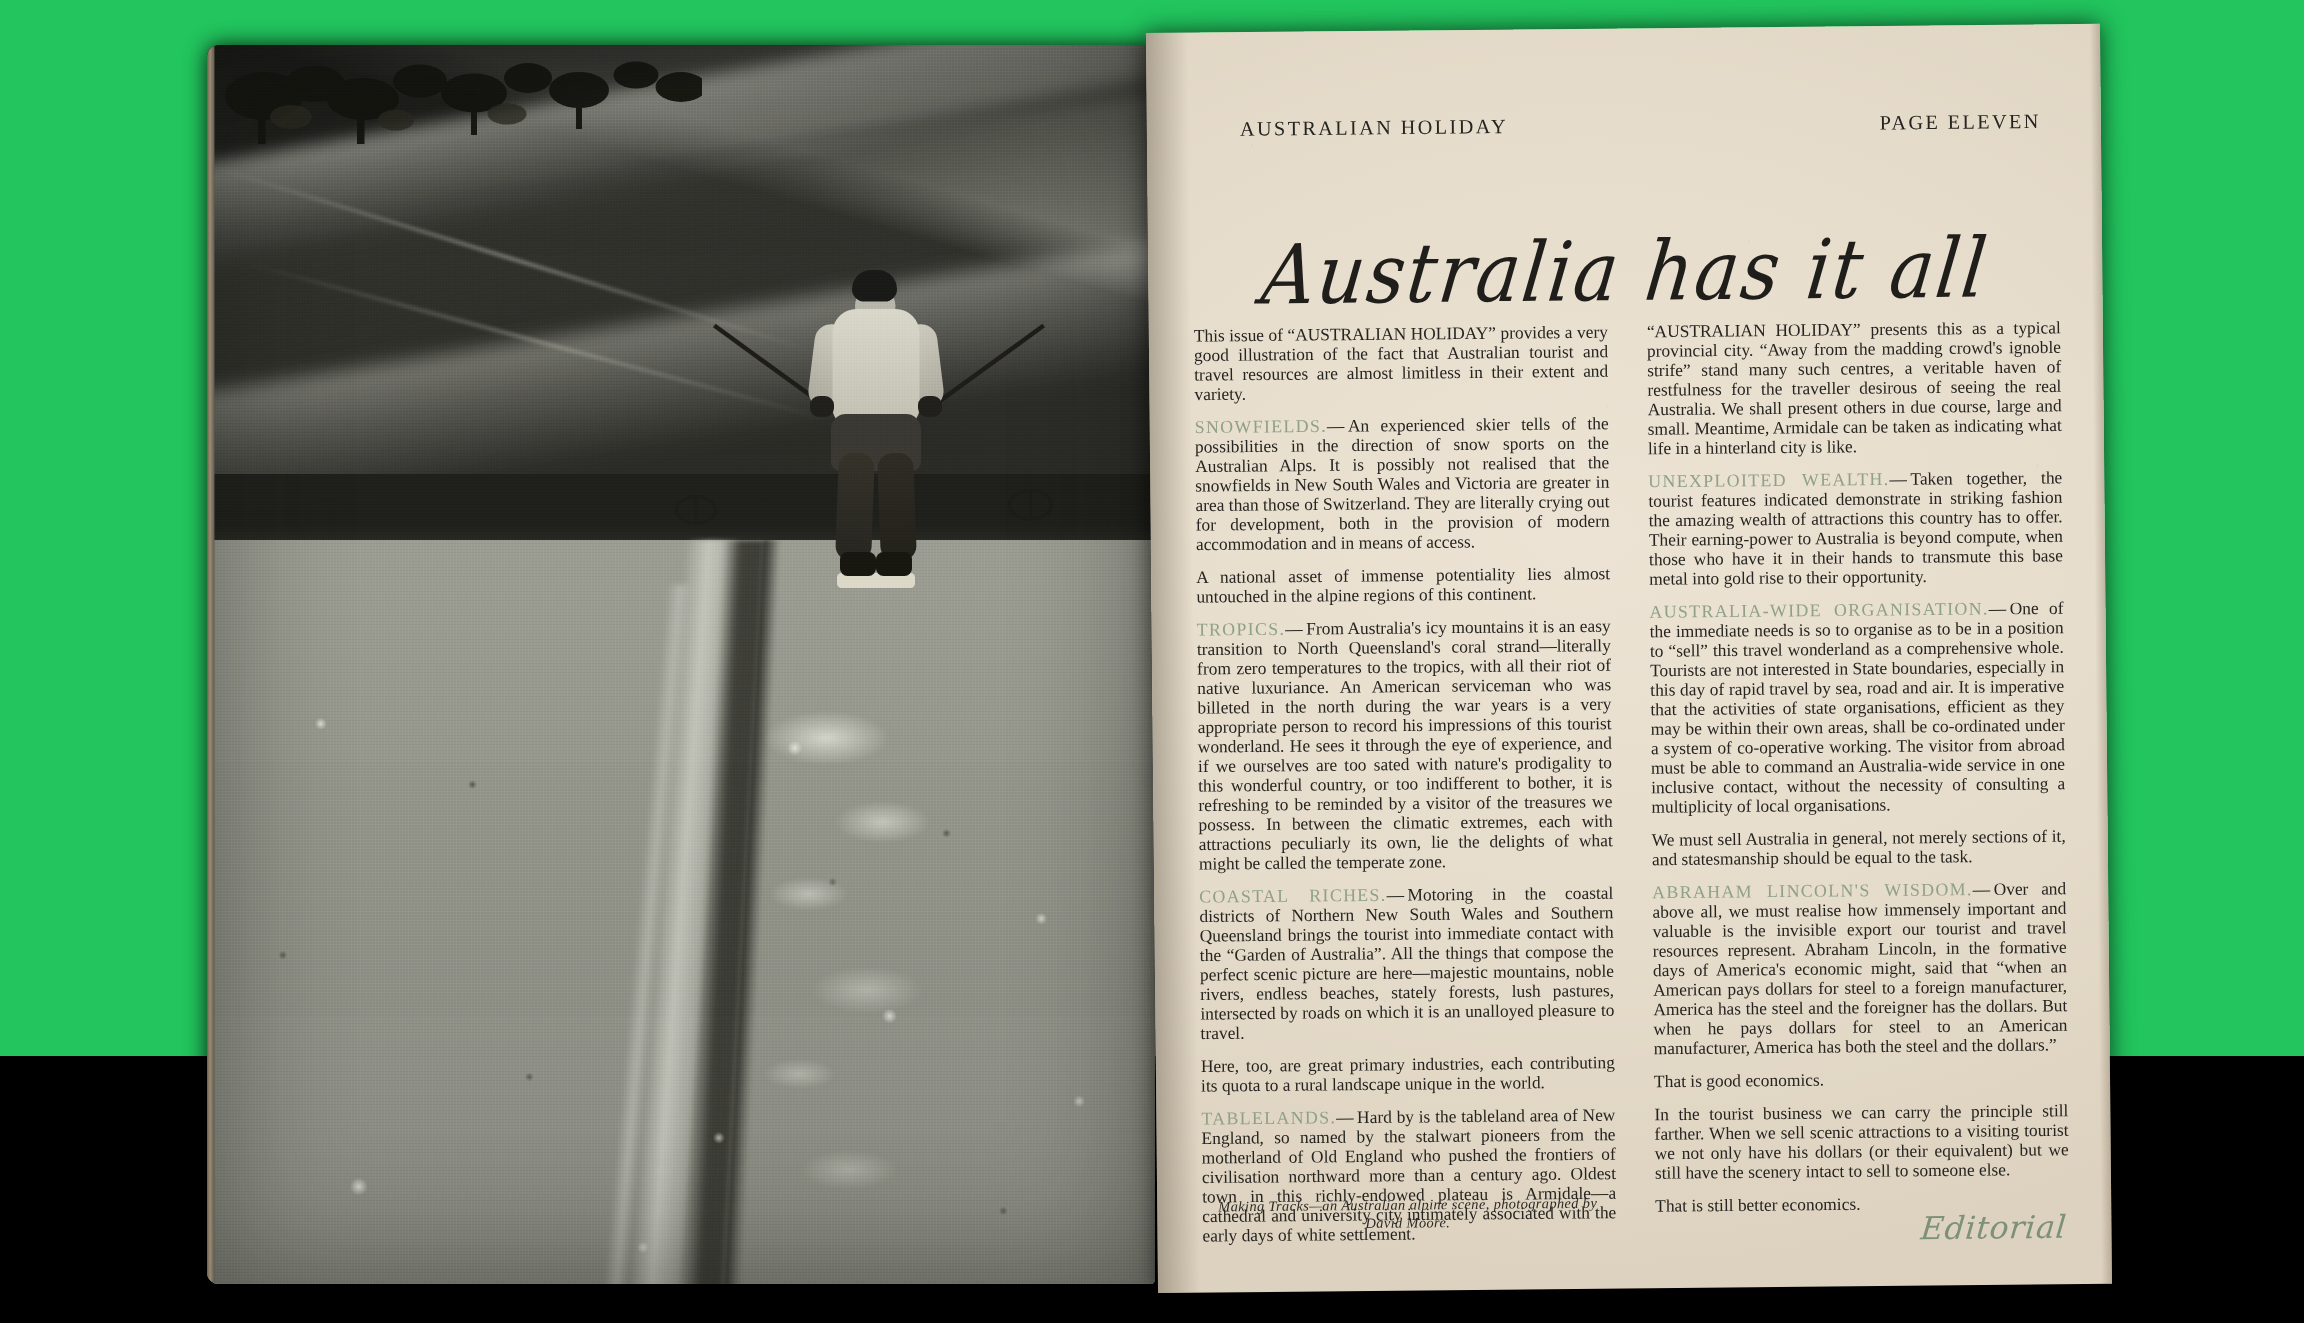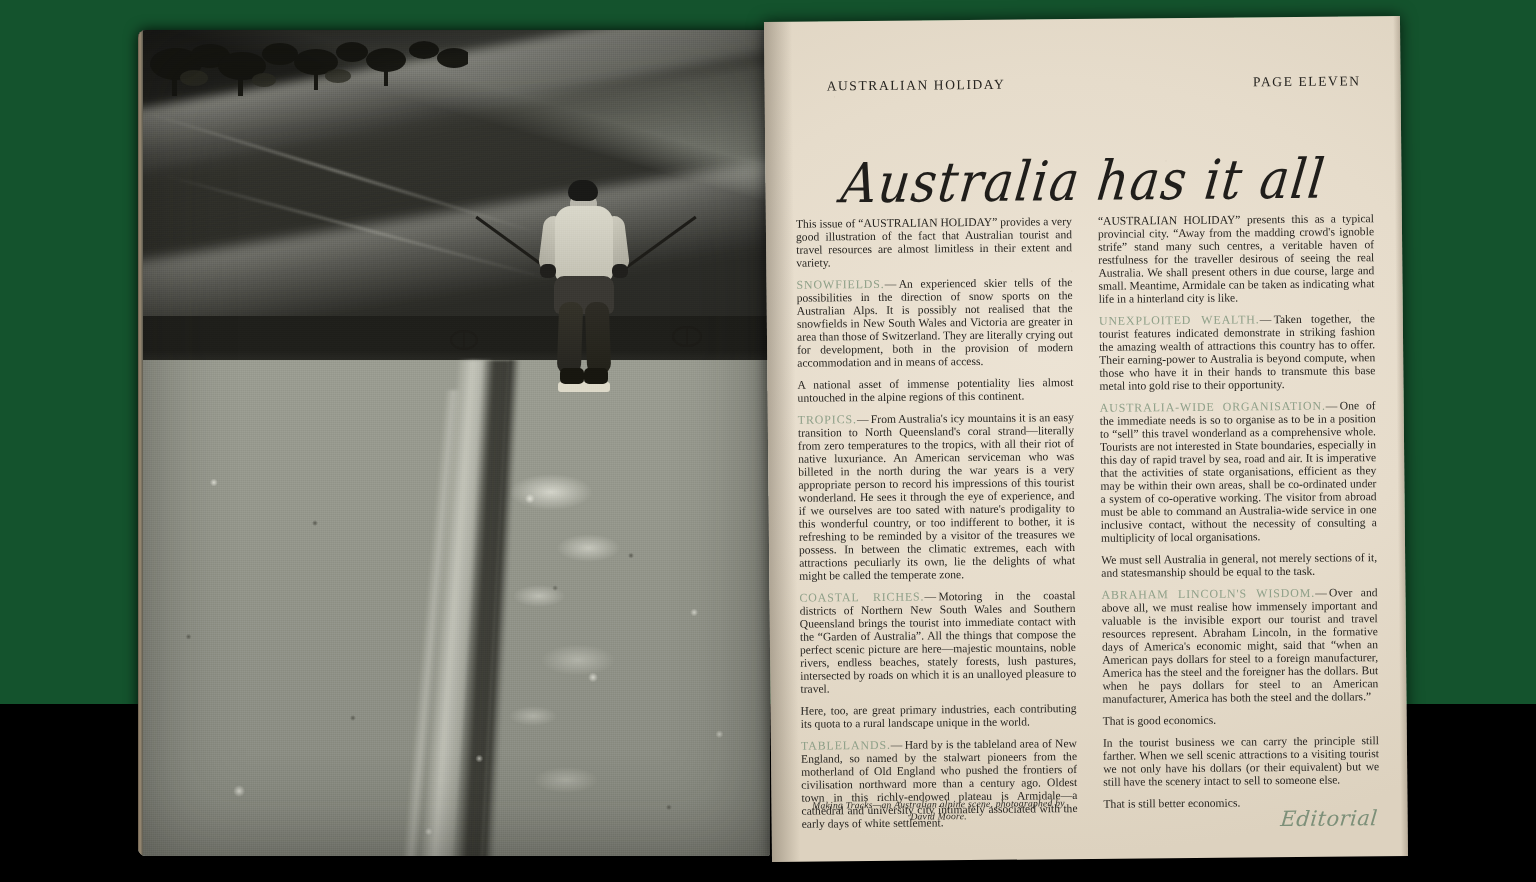--- a/index.html
+++ b/index.html
@@ -1,17 +1,17 @@
 <!DOCTYPE html>
 <html><head>
 <meta charset="utf-8">
 <style>
   html,body{margin:0;padding:0;background:#000;}
   body{width:1536px;height:882px;overflow:hidden;font-family:"Liberation Serif",serif;}
-  #stage{position:relative;width:1536px;height:704px;background:#14532d;}
+  #stage{position:relative;width:1536px;height:704px;background:#22c55e;}
 
   
   #photo-page{
     position:absolute;left:138px;top:30px;width:632px;height:826px;
     border-radius:8px 3px 3px 8px;overflow:hidden;
     box-shadow:0 0 14px rgba(0,0,0,.85);
     background:#8e9086;
   }
   #photo-page:before{ 
     content:"";position:absolute;left:0;top:0;width:5px;height:100%;

